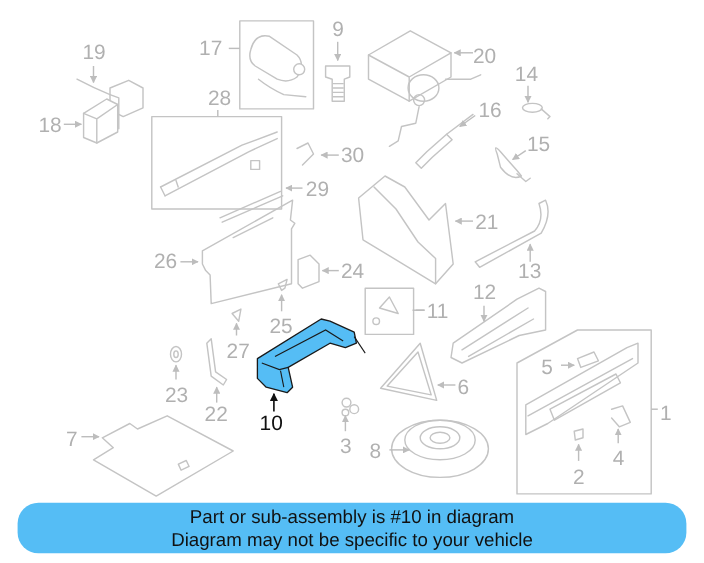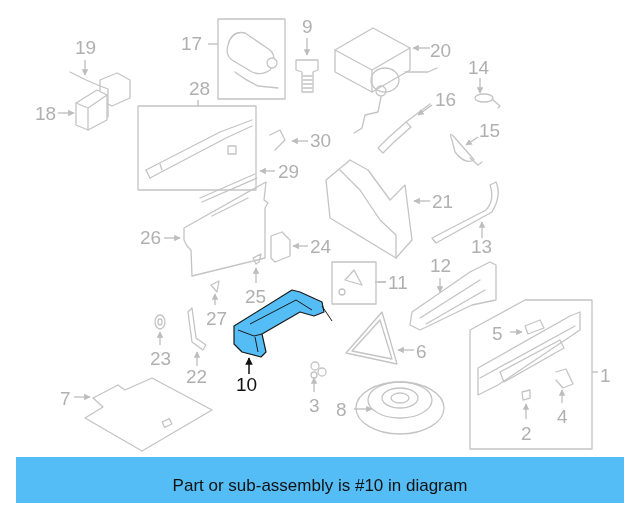--- a/index.html
+++ b/index.html
@@ -9,21 +9,21 @@
   .lnf { fill:#ffffff; stroke:#c4c4c4; stroke-width:1.3; stroke-linejoin:round; }
   .lbl { fill:#b0b0b0; font-family:"Liberation Sans", sans-serif; font-size:19px; }
   .lbl-hi { fill:#111111; font-family:"Liberation Sans", sans-serif; font-size:19px; }
   .arr { stroke:#bdbdbd; stroke-width:1.3; fill:none; }
   .arrh { fill:#bdbdbd; }
   .arr-hi { stroke:#111; stroke-width:1.5; fill:none; }
   .arrh-hi { fill:#111; }
   .part-hi { fill:#55bdf5; stroke:#1a1a1a; stroke-width:1.2; stroke-linejoin:round; }
   .part-hi-line { fill:none; stroke:#1a1a1a; stroke-width:1; }
   #banner { position:absolute; left:16px; top:457px; width:608px; height:46px; background:#55bdf5;
-            text-align:center; color:#111; font-size:17px; line-height:21px; padding-top:18px; box-sizing:border-box; }
+            text-align:center; color:#111; font-size:17px; line-height:21px; padding-top:2px; box-sizing:border-box;border-radius:19px; }
   #banner div { white-space:nowrap; }
 </style>
 </head>
 <body>
 
 <svg id="diagram" viewBox="0 0 640 512" xmlns="http://www.w3.org/2000/svg">
   <defs>
     <marker id="ah" viewBox="0 0 10 10" refX="9" refY="5" markerWidth="5" markerHeight="5" orient="auto-start-reverse">
       <path d="M0,0 L10,5 L0,10 z" class="arrh"></path>
     </marker>
@@ -243,13 +243,14 @@
     <text class="lbl" x="310" y="147">30</text>
   </g>
 
   <g>
     <line class="arr" x1="375" y1="282" x2="386" y2="282"></line>
   </g>
 </svg>
 
 <div id="banner">
   <div>Part or sub-assembly is #10 in diagram</div>
+  <div>Diagram may not be specific to your vehicle</div>
 </div>
 
 </body></html>

